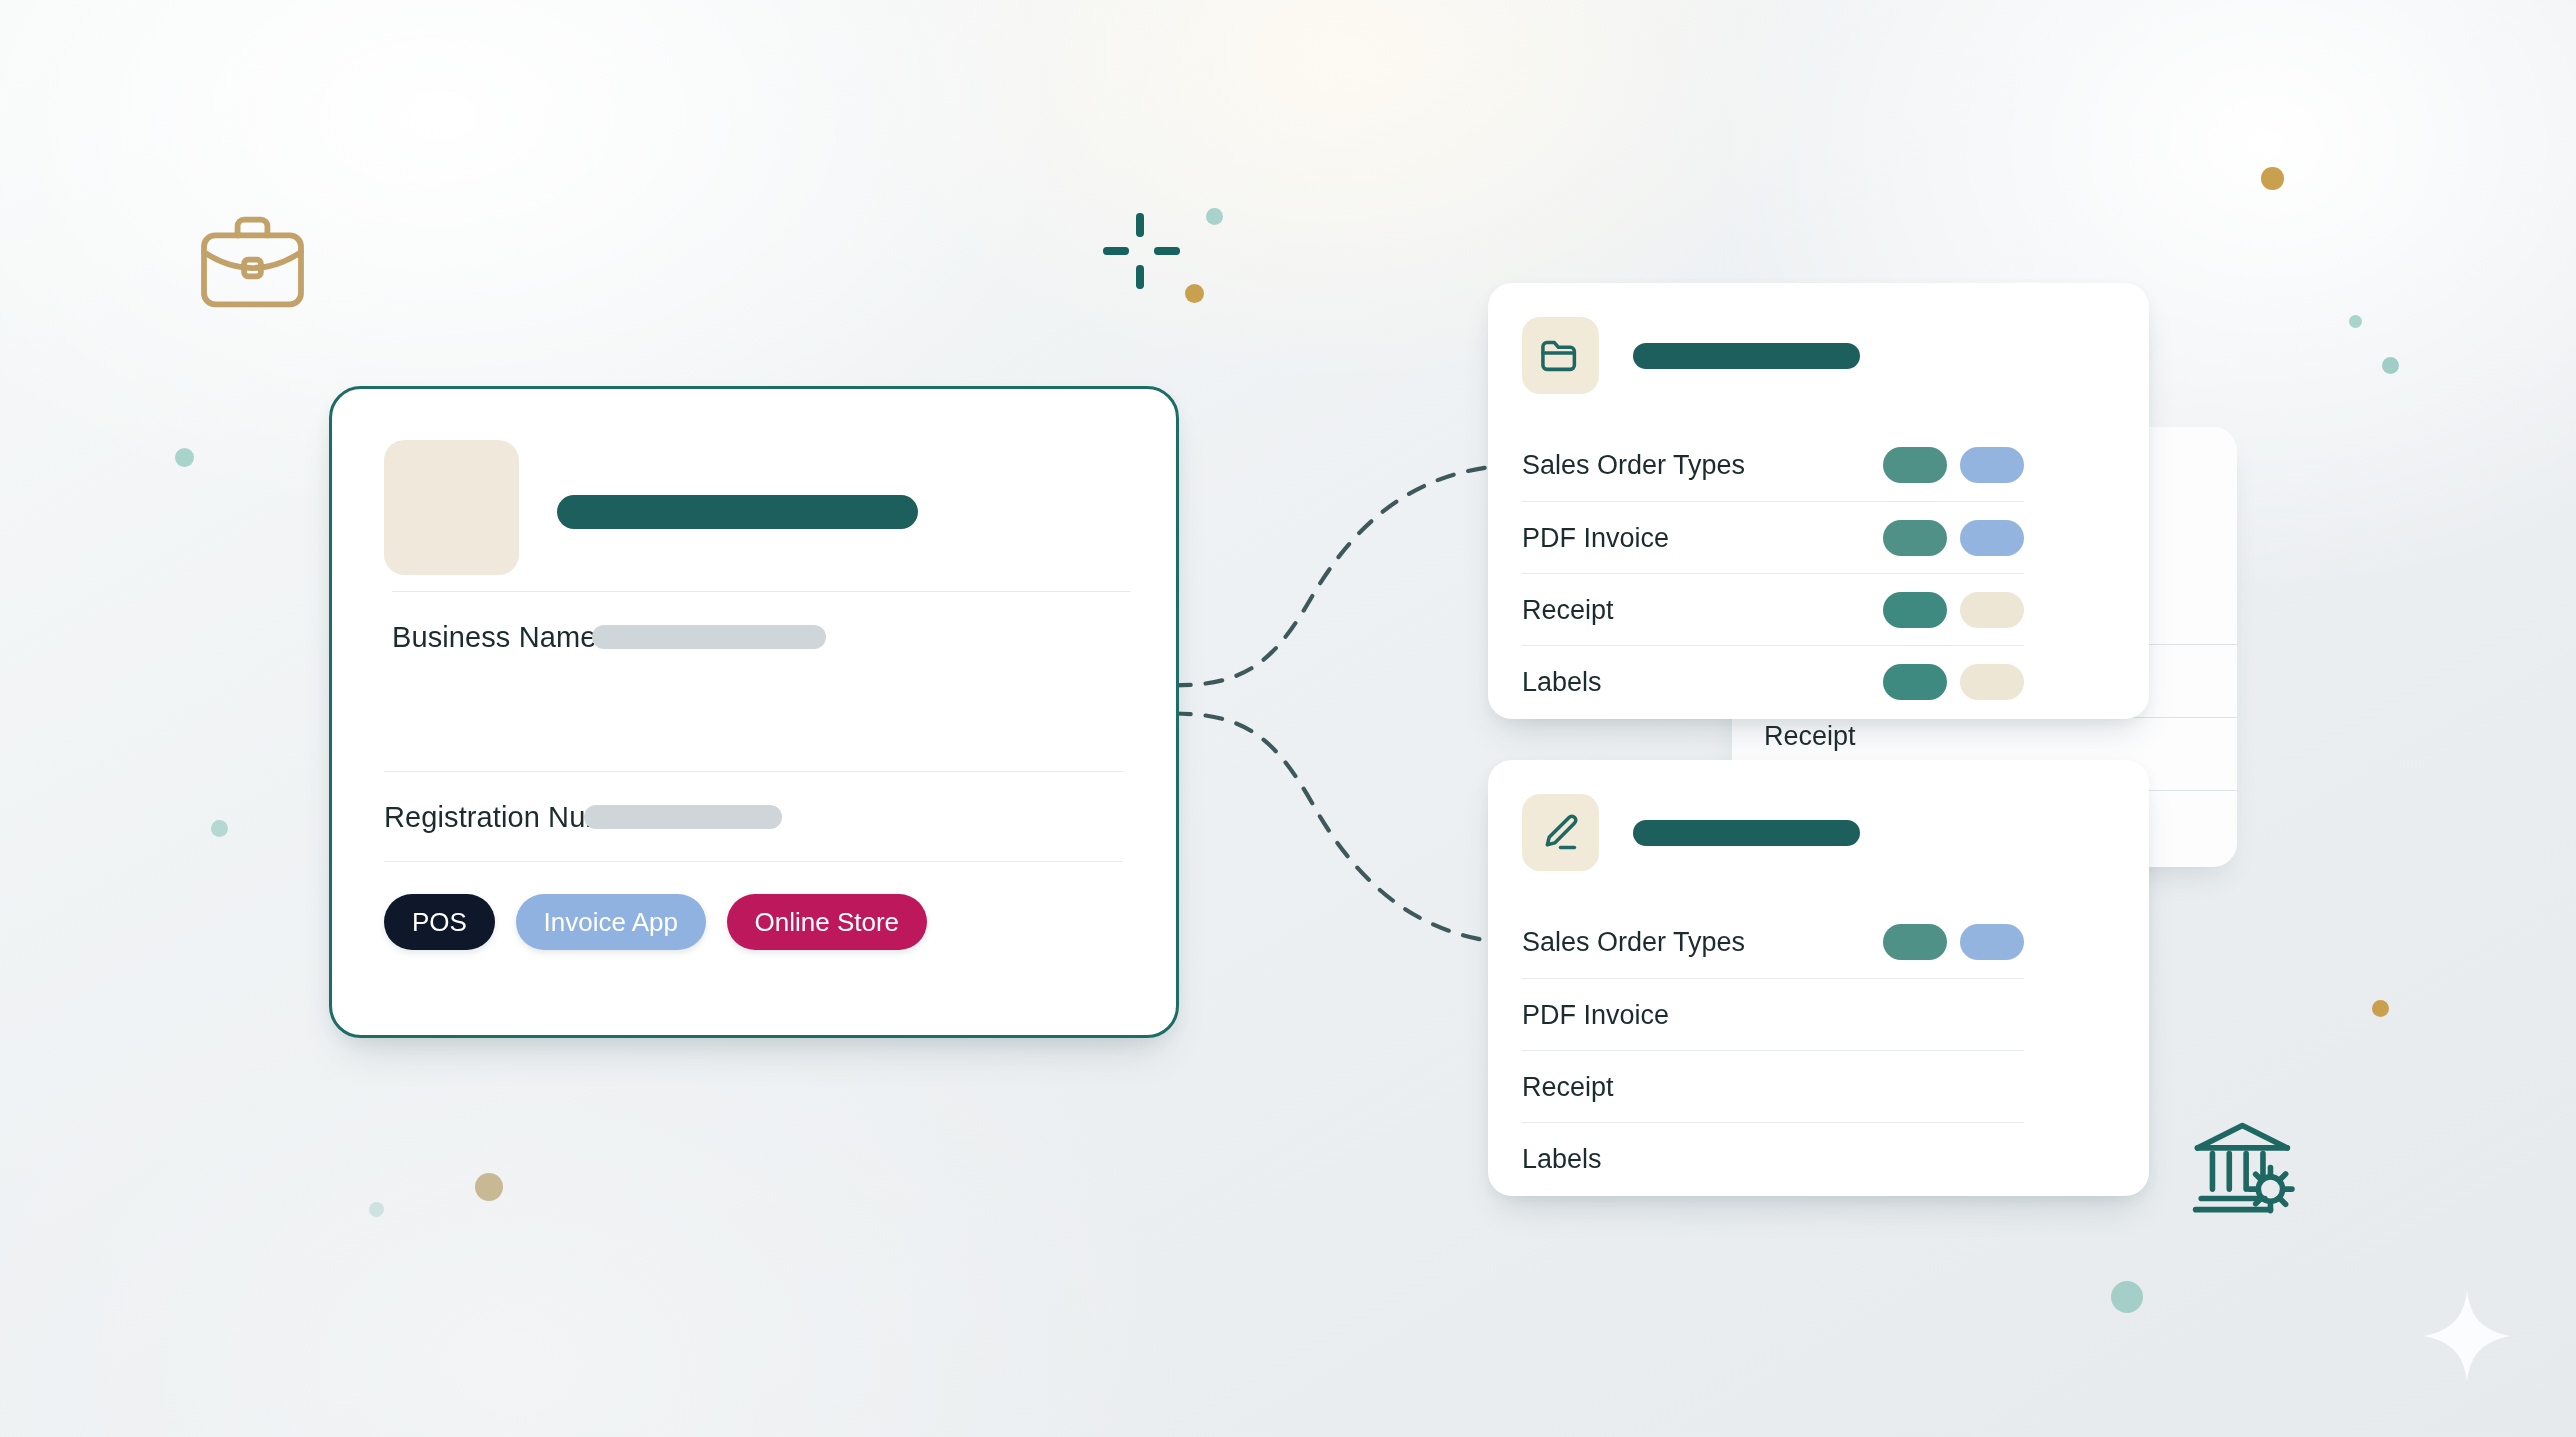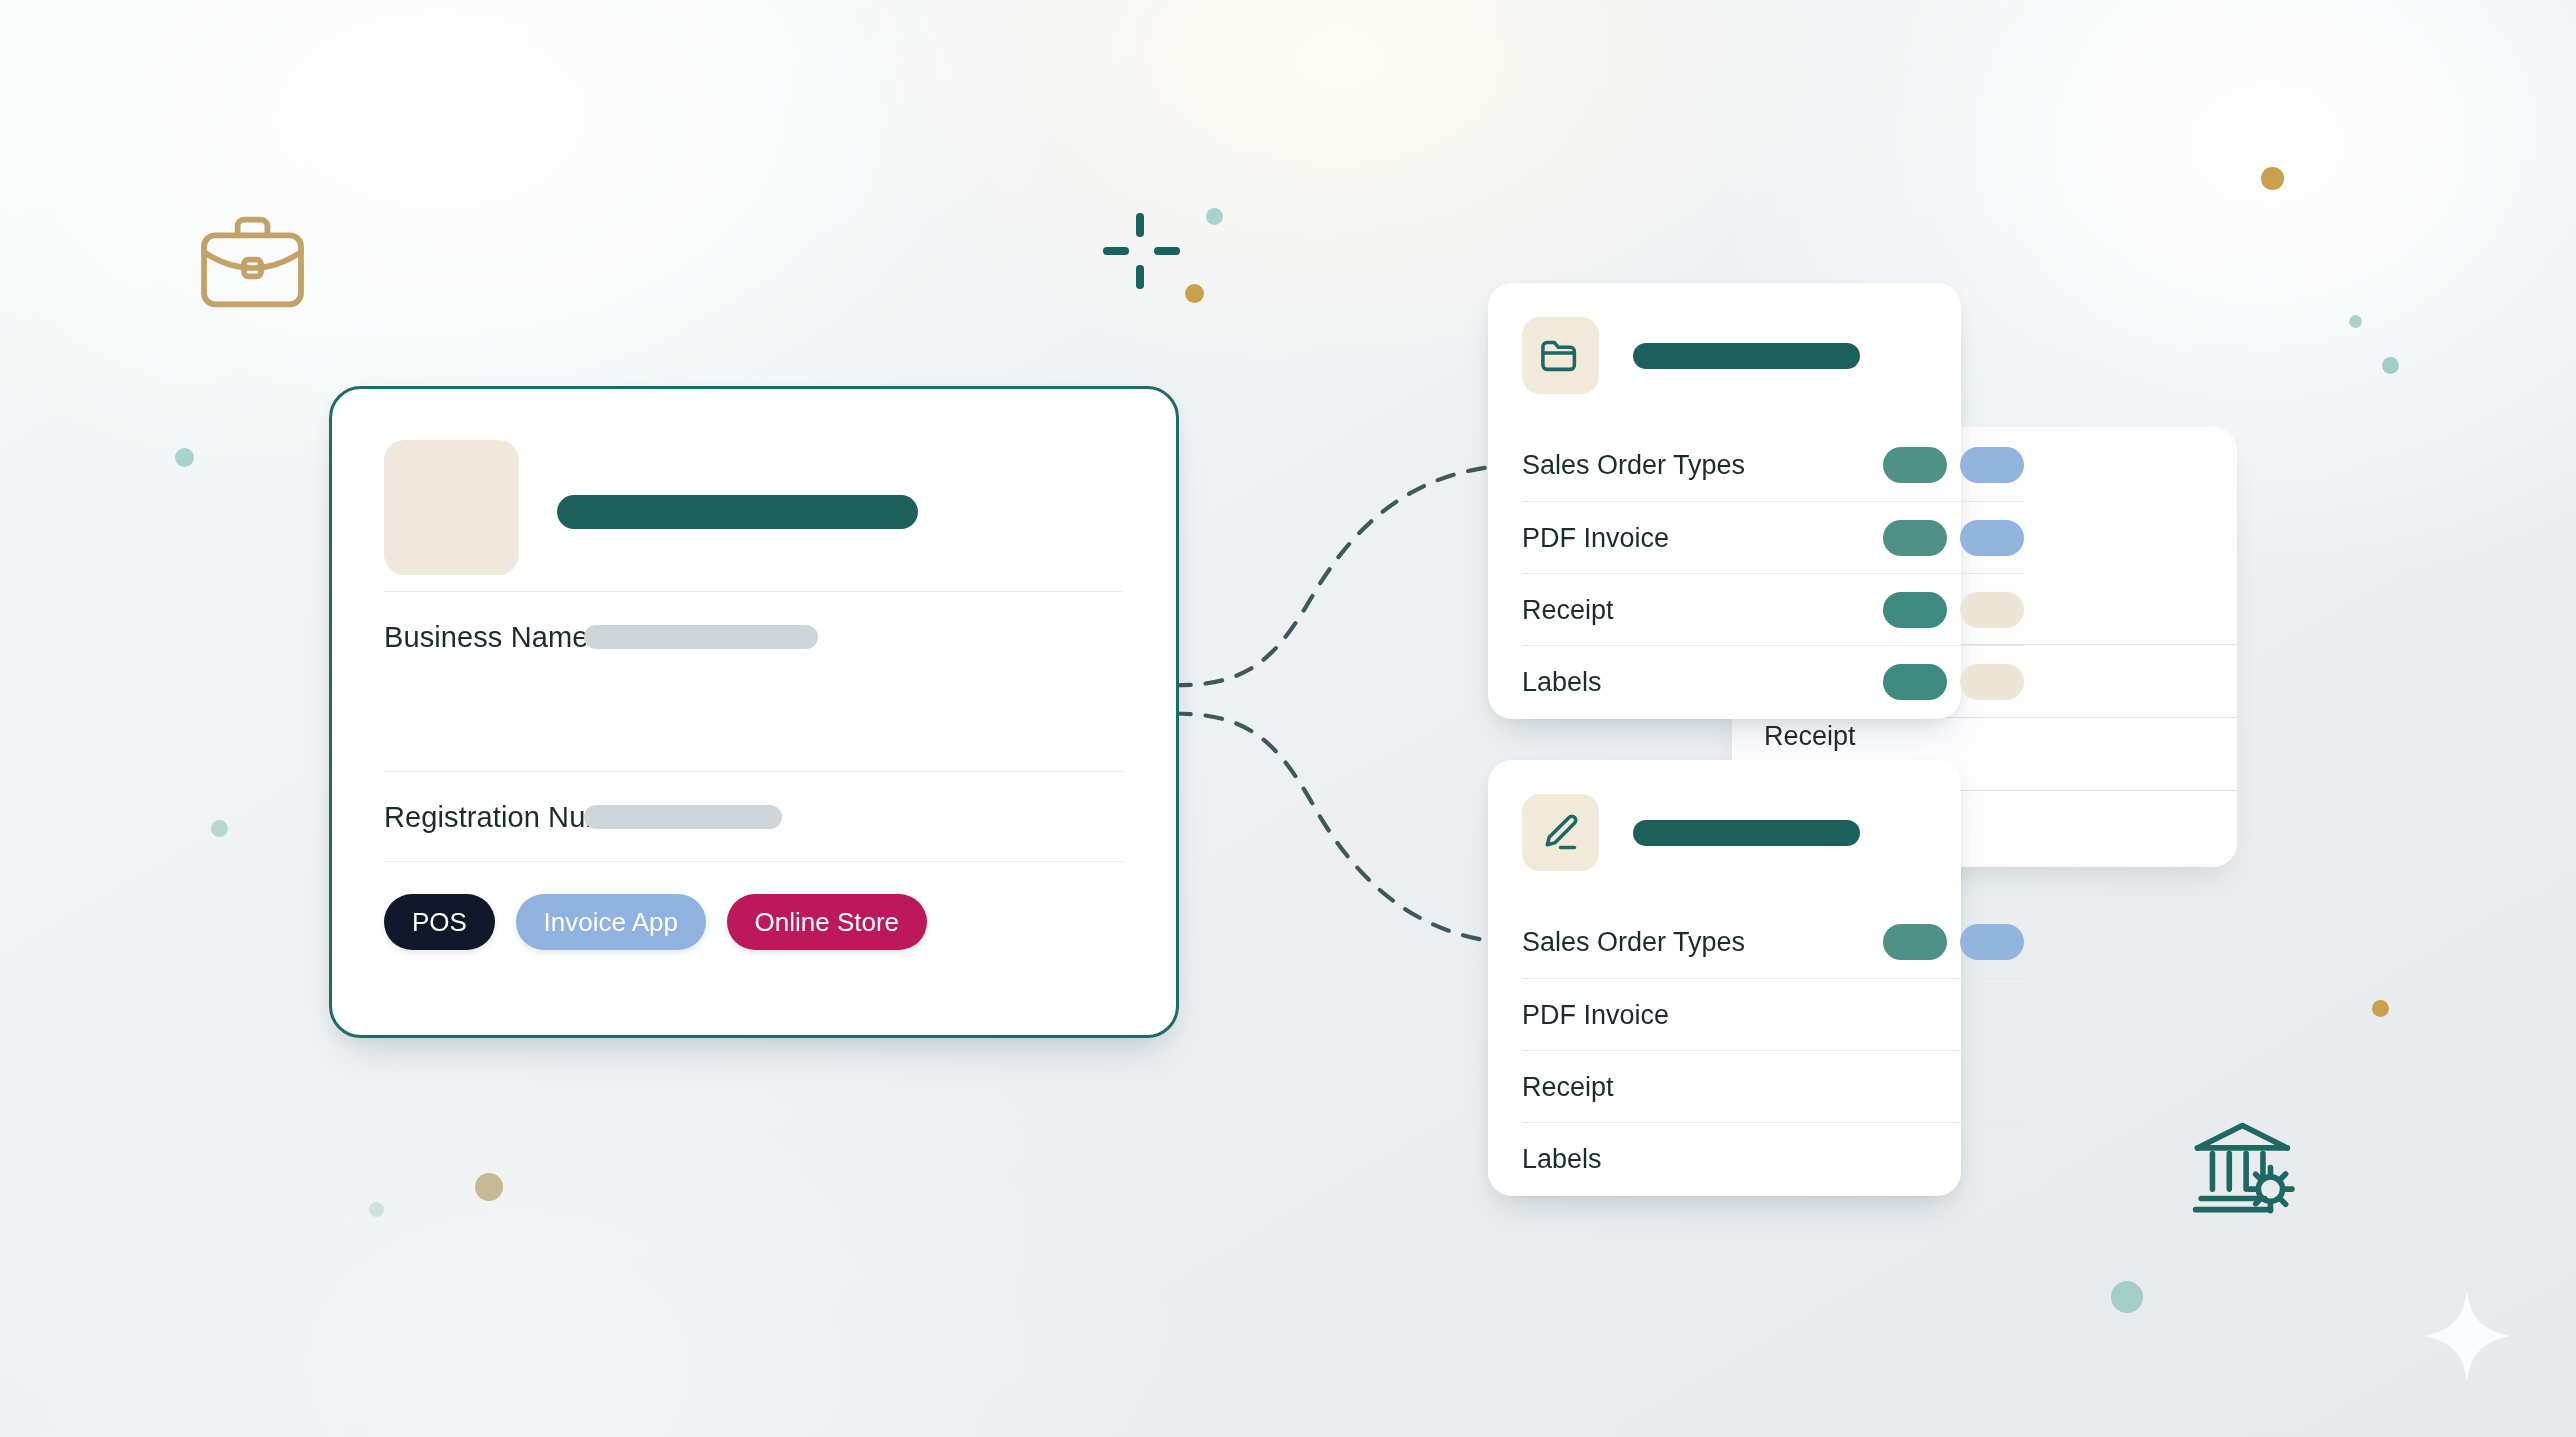--- a/index.html
+++ b/index.html
@@ -46,21 +46,21 @@
     position:absolute;left:52px;width:739px;height:90px;
     display:flex;align-items:center;
     border-top:1.9px solid #e6e9ea;
   }
   .row .label{
     font-size:29px;color:#1c2b2e;letter-spacing:0.1px;white-space:nowrap;
   }
   .row .value{
     position:absolute;left:200px;height:24px;border-radius:12px;background:#cfd6da;
   }
-  #row-1{top:202px;} #row-2{top:292px;} #row-3{top:382px;}
+  #row-1{top:202px;margin-left:8px;} #row-2{top:292px;} #row-3{top:382px;}
   #row-1 .value{width:234px;} #row-2 .value{width:329px;} #row-3 .value{width:198px;}
   #main-card .rule-bottom{
     position:absolute;left:52px;top:472px;width:739px;height:0;
     border-top:1.9px solid #e6e9ea;
   }
   .pill-row{position:absolute;left:52px;top:505px;display:flex;gap:20.6px;}
   .pill{
     height:56px;border-radius:28px;display:flex;align-items:center;
     justify-content:center;padding:0 28px;color:#fff;font-size:26px;
     white-space:nowrap;box-shadow:0 2.8px 6.6px rgba(40,70,80,.13);
@@ -68,21 +68,21 @@
 
   
   #ghost-card{
     left:1732px;top:427px;width:505px;height:440px;
     background:#fdfdfe;border-radius:24px;
     box-shadow:0 17px 32px -13px rgba(40,70,80,.16);
   }
   #ghost-card .gl{position:absolute;left:0;height:0;border-top:1.9px solid #dde3e6;}
 
   .mini-card{
-    width:473px;background:#fff;border-radius:24px;
+    width:661px;background:#fff;border-radius:24px;
     box-shadow:0 19px 37px -13px rgba(40,70,80,.20), 0 3.7px 11.2px rgba(40,70,80,.05);
   }
   #top-card{left:1488px;top:283px;height:436px;}
   #bottom-card{left:1488px;top:760px;height:436px;}
   .mini-head{position:absolute;left:34px;top:34px;display:flex;align-items:center;}
   .mini-icon{
     width:77px;height:77px;border-radius:18px;background:#f2ead9;
     display:flex;align-items:center;justify-content:center;
   }
   .mini-title{

